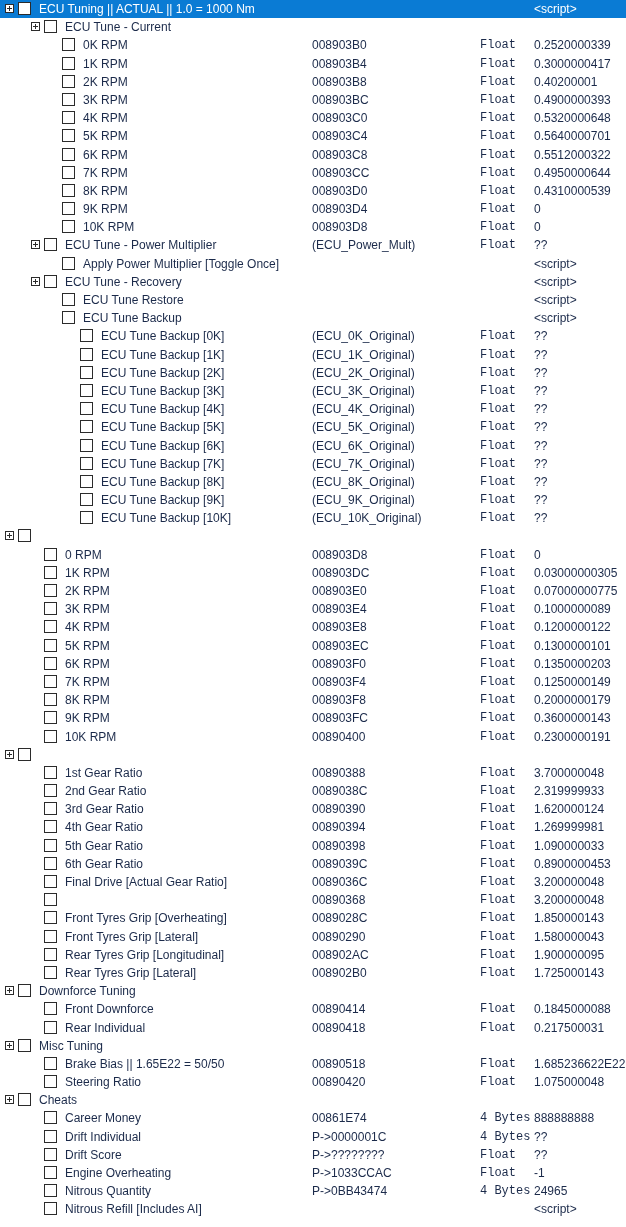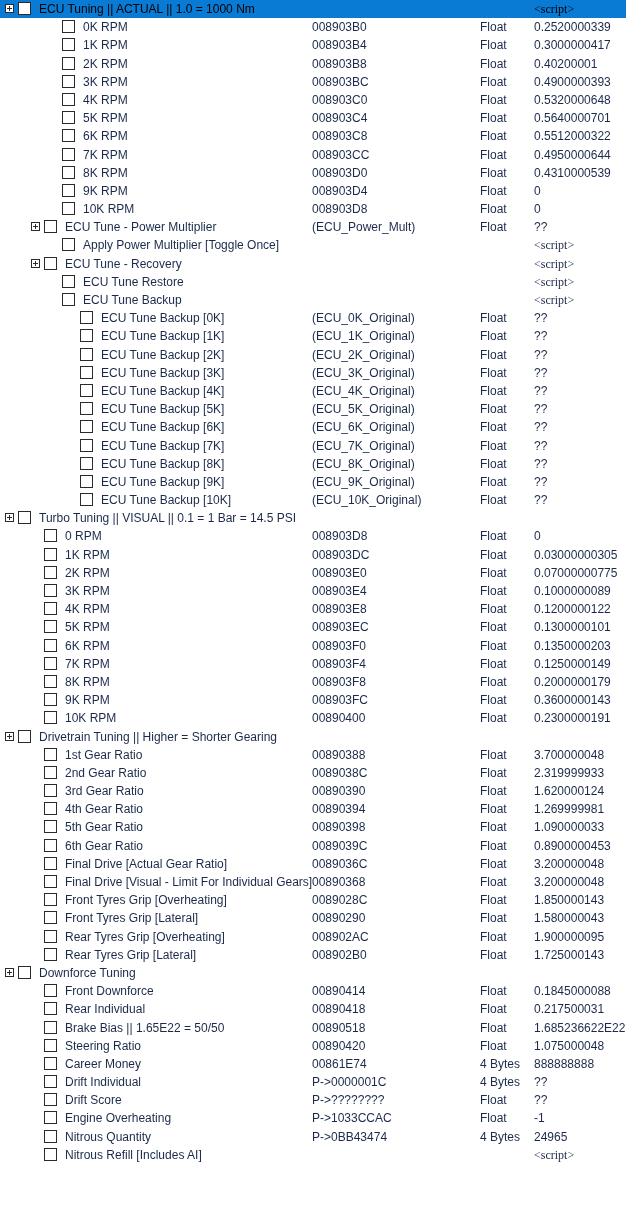--- a/index.html
+++ b/index.html
@@ -26,21 +26,21 @@
 
   .row {
     position: relative;
     height: 18.2px;
     line-height: 18.2px;
     white-space: nowrap;
     color: #1b2a4a;
   }
   .row.selected {
     background: #0a7bd4;
-    color: #000000;
+    color: #ffffff;
   }
 
   
   .expander {
     position: absolute;
     top: 4px;
     width: 9px;
     height: 9px;
     box-sizing: border-box;
     border: 1px solid #2b2b2b;
@@ -82,31 +82,31 @@
   }
   .addr {
     position: absolute;
     left: 312px;
     top: 0;
   }
   .type {
     position: absolute;
     left: 480px;
     top: 0;
+    font-family: Liberation Mono, monospace;
   }
   .value {
     position: absolute;
     left: 534px;
     top: 0;
   }
   .script {
     position: absolute;
     left: 534px;
     top: 0;
-    font-family: Liberation Serif, serif;
   }
 
   
   .lvl0 .expander { left: 5px; }
   .lvl0 .checkbox { left: 18px; }
   .lvl0 .desc     { left: 39px; }
 
   .lvl1 .expander { left: 31px; }
   .lvl1 .checkbox { left: 44px; }
   .lvl1 .desc     { left: 65px; }
@@ -118,20 +118,25 @@
 </head>
 <body>
 
 <div id="tree">
     <div class="row lvl0 selected">
       <span class="expander"></span>
       <span class="checkbox"></span>
       <span class="desc">ECU Tuning || ACTUAL || 1.0 = 1000 Nm</span>
       <span class="script">&lt;script&gt;</span>
     </div>
+    <div class="row lvl1">
+      <span class="expander"></span>
+      <span class="checkbox"></span>
+      <span class="desc">ECU Tune - Current</span>
+    </div>
     <div class="row lvl2">
       <span class="checkbox"></span>
       <span class="desc">0K RPM</span>
       <span class="addr">008903B0</span>
       <span class="type">Float</span>
       <span class="value">0.2520000339</span>
     </div>
     <div class="row lvl2">
       <span class="checkbox"></span>
       <span class="desc">1K RPM</span>
@@ -304,21 +309,20 @@
     <div class="row lvl3">
       <span class="checkbox"></span>
       <span class="desc">ECU Tune Backup [10K]</span>
       <span class="addr">(ECU_10K_Original)</span>
       <span class="type">Float</span>
       <span class="value">??</span>
     </div>
     <div class="row lvl0">
       <span class="expander"></span>
       <span class="checkbox"></span>
-      <span class="desc">Turbo Tuning || VISUAL || 0.1 = 1 Bar = 14.5 PSI</span>
     </div>
     <div class="row lvl1">
       <span class="checkbox"></span>
       <span class="desc">0 RPM</span>
       <span class="addr">008903D8</span>
       <span class="type">Float</span>
       <span class="value">0</span>
     </div>
     <div class="row lvl1">
       <span class="checkbox"></span>
@@ -386,21 +390,20 @@
     <div class="row lvl1">
       <span class="checkbox"></span>
       <span class="desc">10K RPM</span>
       <span class="addr">00890400</span>
       <span class="type">Float</span>
       <span class="value">0.2300000191</span>
     </div>
     <div class="row lvl0">
       <span class="expander"></span>
       <span class="checkbox"></span>
-      <span class="desc">Drivetrain Tuning || Higher = Shorter Gearing</span>
     </div>
     <div class="row lvl1">
       <span class="checkbox"></span>
       <span class="desc">1st Gear Ratio</span>
       <span class="addr">00890388</span>
       <span class="type">Float</span>
       <span class="value">3.700000048</span>
     </div>
     <div class="row lvl1">
       <span class="checkbox"></span>
@@ -439,42 +442,41 @@
     </div>
     <div class="row lvl1">
       <span class="checkbox"></span>
       <span class="desc">Final Drive [Actual Gear Ratio]</span>
       <span class="addr">0089036C</span>
       <span class="type">Float</span>
       <span class="value">3.200000048</span>
     </div>
     <div class="row lvl1">
       <span class="checkbox"></span>
-      <span class="desc">Final Drive [Visual - Limit For Individual Gears]</span>
       <span class="addr">00890368</span>
       <span class="type">Float</span>
       <span class="value">3.200000048</span>
     </div>
     <div class="row lvl1">
       <span class="checkbox"></span>
       <span class="desc">Front Tyres Grip [Overheating]</span>
       <span class="addr">0089028C</span>
       <span class="type">Float</span>
       <span class="value">1.850000143</span>
     </div>
     <div class="row lvl1">
       <span class="checkbox"></span>
       <span class="desc">Front Tyres Grip [Lateral]</span>
       <span class="addr">00890290</span>
       <span class="type">Float</span>
       <span class="value">1.580000043</span>
     </div>
     <div class="row lvl1">
       <span class="checkbox"></span>
-      <span class="desc">Rear Tyres Grip [Overheating]</span>
+      <span class="desc">Rear Tyres Grip [Longitudinal]</span>
       <span class="addr">008902AC</span>
       <span class="type">Float</span>
       <span class="value">1.900000095</span>
     </div>
     <div class="row lvl1">
       <span class="checkbox"></span>
       <span class="desc">Rear Tyres Grip [Lateral]</span>
       <span class="addr">008902B0</span>
       <span class="type">Float</span>
       <span class="value">1.725000143</span>
@@ -491,33 +493,43 @@
       <span class="type">Float</span>
       <span class="value">0.1845000088</span>
     </div>
     <div class="row lvl1">
       <span class="checkbox"></span>
       <span class="desc">Rear Individual</span>
       <span class="addr">00890418</span>
       <span class="type">Float</span>
       <span class="value">0.217500031</span>
     </div>
+    <div class="row lvl0">
+      <span class="expander"></span>
+      <span class="checkbox"></span>
+      <span class="desc">Misc Tuning</span>
+    </div>
     <div class="row lvl1">
       <span class="checkbox"></span>
       <span class="desc">Brake Bias || 1.65E22 = 50/50</span>
       <span class="addr">00890518</span>
       <span class="type">Float</span>
       <span class="value">1.685236622E22</span>
     </div>
     <div class="row lvl1">
       <span class="checkbox"></span>
       <span class="desc">Steering Ratio</span>
       <span class="addr">00890420</span>
       <span class="type">Float</span>
       <span class="value">1.075000048</span>
+    </div>
+    <div class="row lvl0">
+      <span class="expander"></span>
+      <span class="checkbox"></span>
+      <span class="desc">Cheats</span>
     </div>
     <div class="row lvl1">
       <span class="checkbox"></span>
       <span class="desc">Career Money</span>
       <span class="addr">00861E74</span>
       <span class="type">4 Bytes</span>
       <span class="value">888888888</span>
     </div>
     <div class="row lvl1">
       <span class="checkbox"></span>

